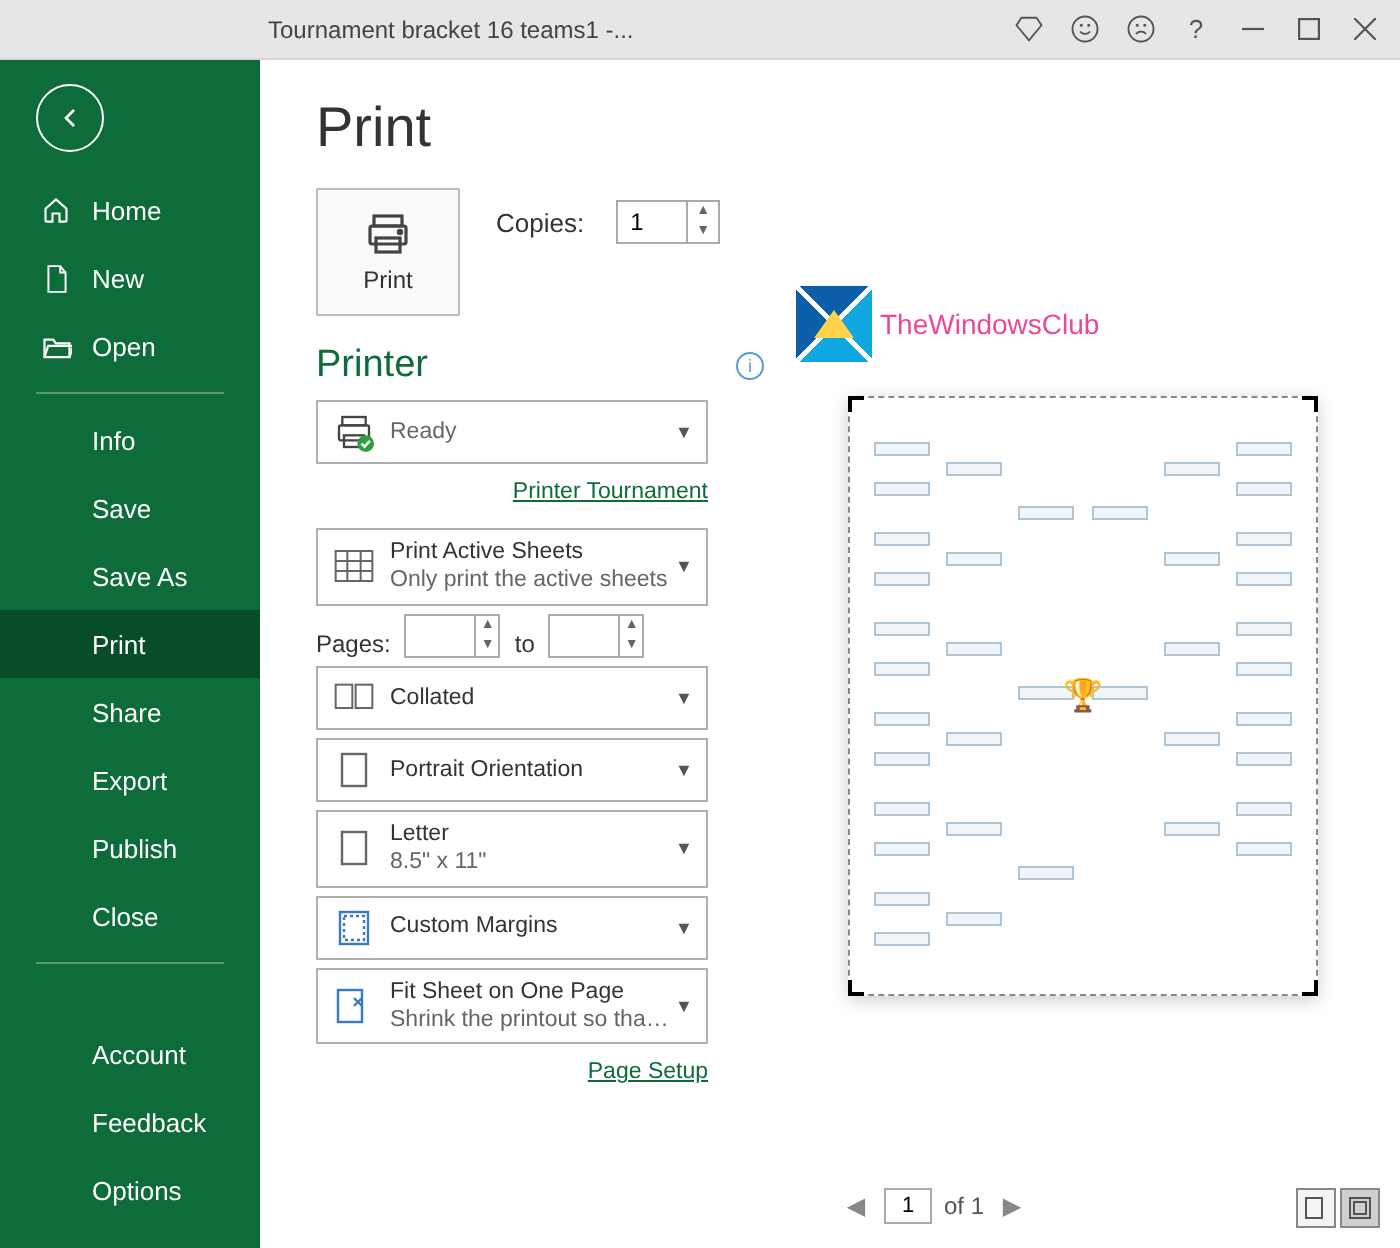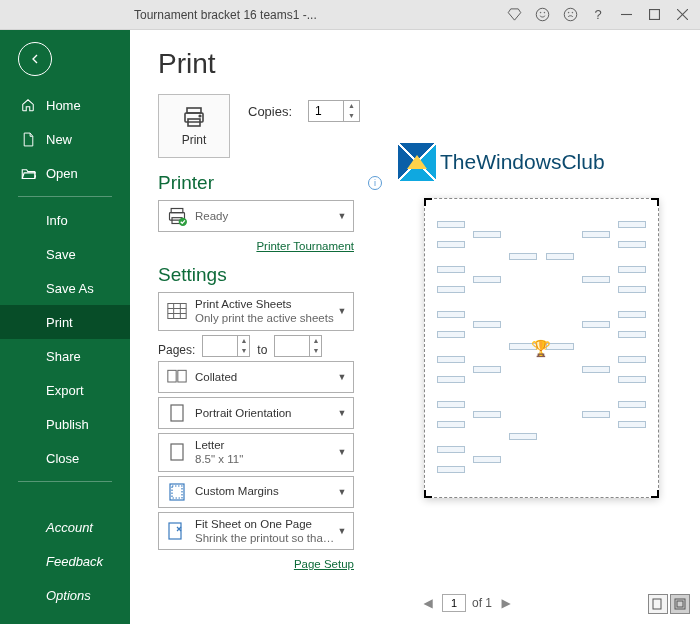--- a/index.html
+++ b/index.html
@@ -9,21 +9,21 @@
 .titlebar .spacer { flex:1; }
 .titlebar .winbtn { width:28px; height:28px; display:flex; align-items:center; justify-content:center; font-size:13px; color:#555; }
 .titlebar .winbtn svg { stroke:#555; }
 .main { display:flex; height:594px; }
 .sidebar { width:130px; background:#0e6b3a; color:#fff; display:flex; flex-direction:column; padding-top:12px; font-size:13px; }
 .sidebar .back { width:34px; height:34px; border:1.5px solid #fff; border-radius:50%; margin-left:18px; margin-bottom:12px; display:flex; align-items:center; justify-content:center; }
 .sidebar .item { height:34px; display:flex; align-items:center; padding-left:20px; gap:10px; cursor:pointer; }
 .sidebar .item.active { background:#074d28; }
 .sidebar .item .icn { width:16px; display:flex; justify-content:center; }
 .sidebar .divider { height:1px; background:rgba(255,255,255,0.3); margin:6px 18px; }
-.sidebar .bottom { margin-top:auto; margin-bottom:12px;font-style:italic; }
+.sidebar .bottom { margin-top:auto; margin-bottom:12px; }
 .content { flex:1; display:flex; padding:18px 8px 8px 28px; }
 .leftcol { width:228px; }
 h1.pagetitle { font-size:28px; font-weight:300; color:#333; margin-bottom:14px; }
 .printrow { display:flex; align-items:flex-start; gap:18px; margin-bottom:14px; }
 .printbtn { width:72px; height:64px; border:1px solid #bdbdbd; display:flex; flex-direction:column; align-items:center; justify-content:center; gap:4px; font-size:12px; color:#333; background:#fafafa; }
 .copiesrow { display:flex; align-items:center; gap:16px; font-size:13px; color:#333; margin-top:6px; }
 .spin { width:52px; height:22px; border:1px solid #aaa; display:flex; align-items:center; }
 .spin input { border:none; width:34px; font-size:12px; padding-left:6px; outline:none; }
 .spin .arrows { width:16px; display:flex; flex-direction:column; border-left:1px solid #aaa; }
 .spin .arrows span { height:10px; font-size:7px; text-align:center; line-height:9px; color:#666; }
@@ -47,21 +47,21 @@
 .corner.tr { top:-1px; right:-1px; border-top:2px solid #000; border-right:2px solid #000;}
 .corner.bl { bottom:-1px; left:-1px; border-bottom:2px solid #000; border-left:2px solid #000;}
 .corner.br { bottom:-1px; right:-1px; border-bottom:2px solid #000; border-right:2px solid #000;}
 .bracket { position:absolute; inset:12px; }
 .slot { position:absolute; width:28px; height:7px; border:1px solid #b0c4d4; background:#f0f5fa; }
 .trophy { position:absolute; left:50%; top:50%; transform:translate(-50%,-50%); color:#e8a33d; font-size:16px; }
 .watermark { position:absolute; left:2px; top:95px; display:flex; align-items:center; gap:4px; }
 .watermark .logo { width:38px; height:38px; background:linear-gradient(135deg,#0a5fa8 0%,#0a5fa8 50%,#0fa8e0 50%,#0fa8e0 100%); position:relative; }
 .watermark .logo::before { content:""; position:absolute; inset:0; background:linear-gradient(45deg,transparent 48%,#fff 48%,#fff 52%,transparent 52%),linear-gradient(-45deg,transparent 48%,#fff 48%,#fff 52%,transparent 52%); }
 .watermark .logo::after{ content:""; position:absolute; width:0;height:0;left:50%;top:50%;transform:translate(-50%,-50%);border-left:10px solid transparent;border-right:10px solid transparent;border-bottom:14px solid #ffd24a;}
-.watermark span { font-size:21px; color:#0c4a6e; font-weight:400; }
+.watermark span { font-size:14px; color:#ec4899; font-weight:400; }
 .pager { position:absolute; left:24px; bottom:4px; display:flex; align-items:center; gap:6px; font-size:12px; color:#555; }
 .pager .pgbtn { width:16px; height:16px; display:flex; align-items:center; justify-content:center; color:#888; cursor:pointer; }
 .pager input { width:24px; height:18px; border:1px solid #aaa; text-align:center; font-size:11px; }
 .zoombtns { position:absolute; right:2px; bottom:2px; display:flex; gap:2px; }
 .zoombtns .zb { width:20px; height:20px; border:1px solid #888; display:flex; align-items:center; justify-content:center; font-size:10px; background:#f4f4f4; cursor:pointer; }
 .zoombtns .zb.active { background:#d0d0d0; }
 </style>
 </head>
 <body>
 
@@ -230,21 +230,20 @@
               <path d="M16.5 19l1.8 1.8 3.2-3.5" stroke="#fff" stroke-width="1.6"></path>
             </svg>
         </span>
         <div class="dtext">
             <div class="l2">Ready</div>
           </div>
         <span class="chev">▼</span>
       </div>
       <div class="linkrow"><a>Printer Tournament</a></div>
 
-      <div class="sectitle">Settings</div>
       <div class="dropdown">
         <span class="dicon">
             <svg width="20" height="18" viewBox="0 0 24 20" fill="none" stroke="#666" stroke-width="1.2">
               <rect x="1" y="1" width="22" height="18"></rect>
               <line x1="1" y1="7" x2="23" y2="7"></line>
               <line x1="1" y1="13" x2="23" y2="13"></line>
               <line x1="8" y1="1" x2="8" y2="19"></line>
               <line x1="16" y1="1" x2="16" y2="19"></line>
             </svg>
           </span>

